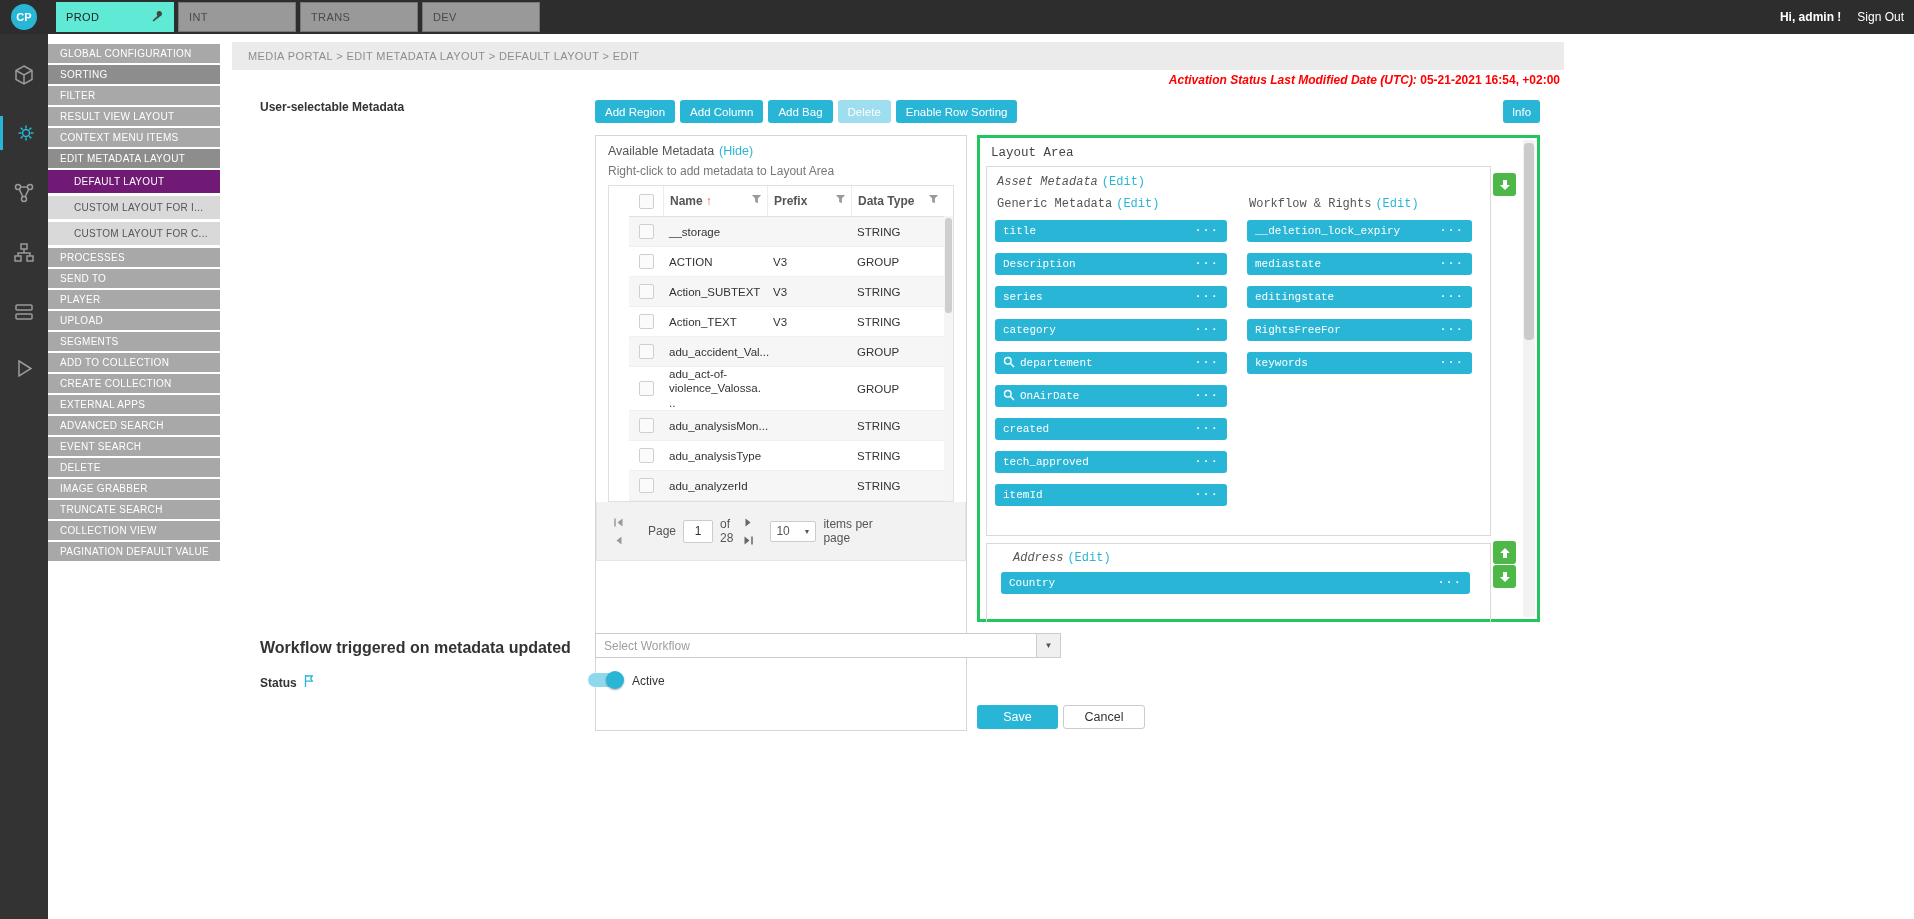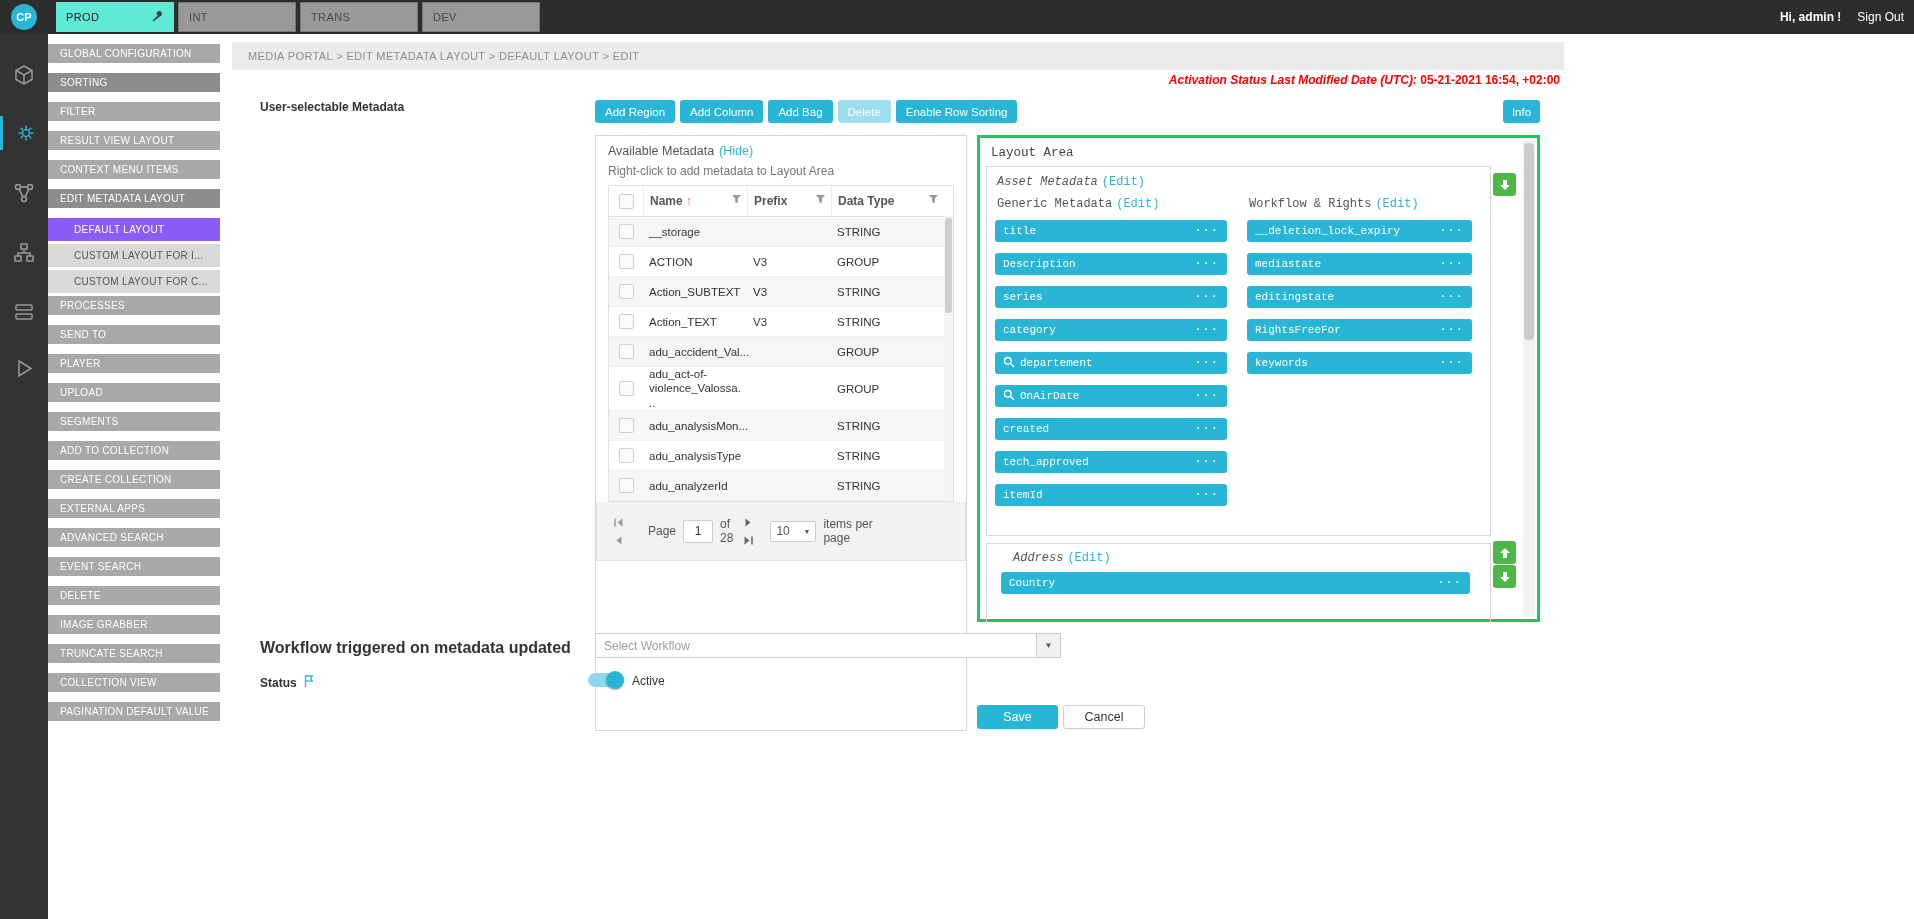--- a/index.html
+++ b/index.html
@@ -20,43 +20,43 @@
   
   .icon-rail{position:absolute;left:0;top:34px;width:48px;height:885px;background:#333;}
   .rail-slot{width:48px;height:34px;display:flex;align-items:center;justify-content:center;box-sizing:border-box;cursor:pointer;}
   .rail-slot svg{stroke:#9b9b9b;fill:none;stroke-width:1.5px;}
   .rail-slot.active{border-left:3px solid #29b6d6;}
   .rail-slot.active svg{stroke:#29b6d6;}
   .rs1{margin-top:24px;}.rs2{margin-top:24px;}.rs3{margin-top:26px;}.rs4{margin-top:26px;}.rs5{margin-top:26px;}.rs6{margin-top:22px;}
 
   
   .sidebar{position:absolute;left:48px;top:44px;width:172px;}
-  .side-item{height:19px;line-height:19px;margin-bottom:10px;background:#a8a8a8;color:#fff;font-size:10px;letter-spacing:.3px;padding-left:12px;cursor:pointer;white-space:nowrap;overflow:hidden;}
+  .side-item{height:19px;line-height:19px;margin-bottom:2px;background:#a8a8a8;color:#fff;font-size:10px;letter-spacing:.3px;padding-left:12px;cursor:pointer;white-space:nowrap;overflow:hidden;}
   .side-item.dark{background:#8d8d8d;}
-  .side-item.active{height:23px;line-height:23px;background:#8b5cf6;padding-left:26px;margin-bottom:3px;font-size:10px;}
+  .side-item.active{height:23px;line-height:23px;background:#701a75;padding-left:26px;margin-bottom:3px;font-size:10px;}
   .side-item.sub{height:23px;line-height:23px;background:#d9d9d9;color:#555;padding-left:26px;margin-bottom:3px;}
 
   
   .breadcrumb{position:absolute;left:232px;top:42px;width:1332px;height:28px;box-sizing:border-box;background:#ebebeb;color:#8d8d8d;font-size:11px;line-height:28px;padding-left:16px;letter-spacing:.4px;cursor:pointer;}
   .activation{position:absolute;top:73px;left:600px;width:960px;text-align:right;color:#f00;font-size:12px;font-weight:bold;}
   .activation .lab{font-style:italic;}
   .section-label{position:absolute;left:260px;top:100px;font-weight:bold;font-size:12px;color:#333;}
 
   
   .toolbar{position:absolute;left:595px;top:100px;display:flex;gap:5px;}
   .btn{height:23px;padding:0 10px;background:#29b6d6;color:#fff;font-size:11.5px;border:none;border-radius:3px;display:flex;align-items:center;cursor:pointer;}
   .btn.disabled{background:#9edeee;}
   .info-btn{position:absolute;left:1503px;top:100px;width:37px;box-sizing:border-box;justify-content:center;}
 
   
   .available-panel{position:absolute;left:595px;top:135px;width:372px;height:596px;box-sizing:border-box;border:1px solid #d6d6d6;background:#fff;padding:8px 12px 0 12px;}
   .panel-title-row{font-size:12.5px;color:#555;}
   .hide-link{color:#29b6d6;margin-left:5px;cursor:pointer;}
   .panel-hint{margin-top:6px;font-size:12px;color:#777;}
-  .meta-table{margin-top:7px;border:1px solid #e0e0e0;position:relative;}
+  .meta-table{margin-top:7px;border:1px solid #e0e0e0;position:relative;padding-left:20px;}
   .t-header{display:flex;height:30px;border-bottom:1px solid #e0e0e0;font-weight:bold;font-size:12px;color:#555;align-items:center;margin-right:9px;}
   .hc{display:flex;align-items:center;height:100%;box-sizing:border-box;padding-left:6px;cursor:pointer;}
   .hc + .hc{border-left:1px solid #ececec;}
   .c-check{width:34px;justify-content:center;padding-left:0;}
   .c-name{width:104px;}
   .c-prefix{width:84px;}
   .c-type{flex:1;}
   .sort-arrow{color:#e8644a;font-weight:bold;margin-left:3px;font-size:12px;}
   .funnel{margin-left:auto;margin-right:5px;cursor:pointer;flex:none;}
   .t-body{margin-right:9px;}

